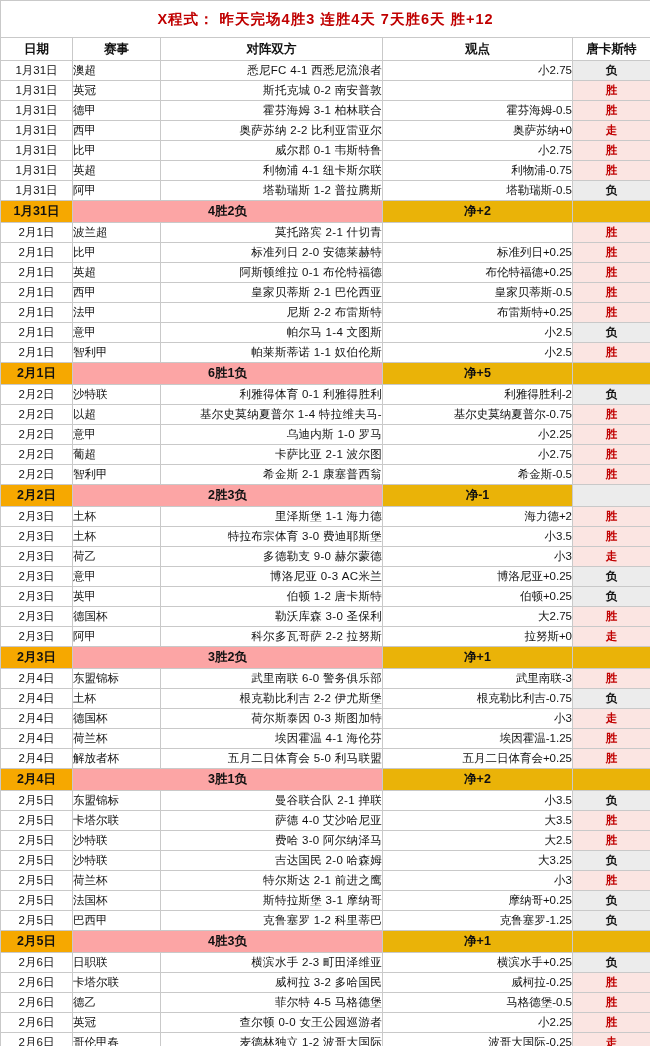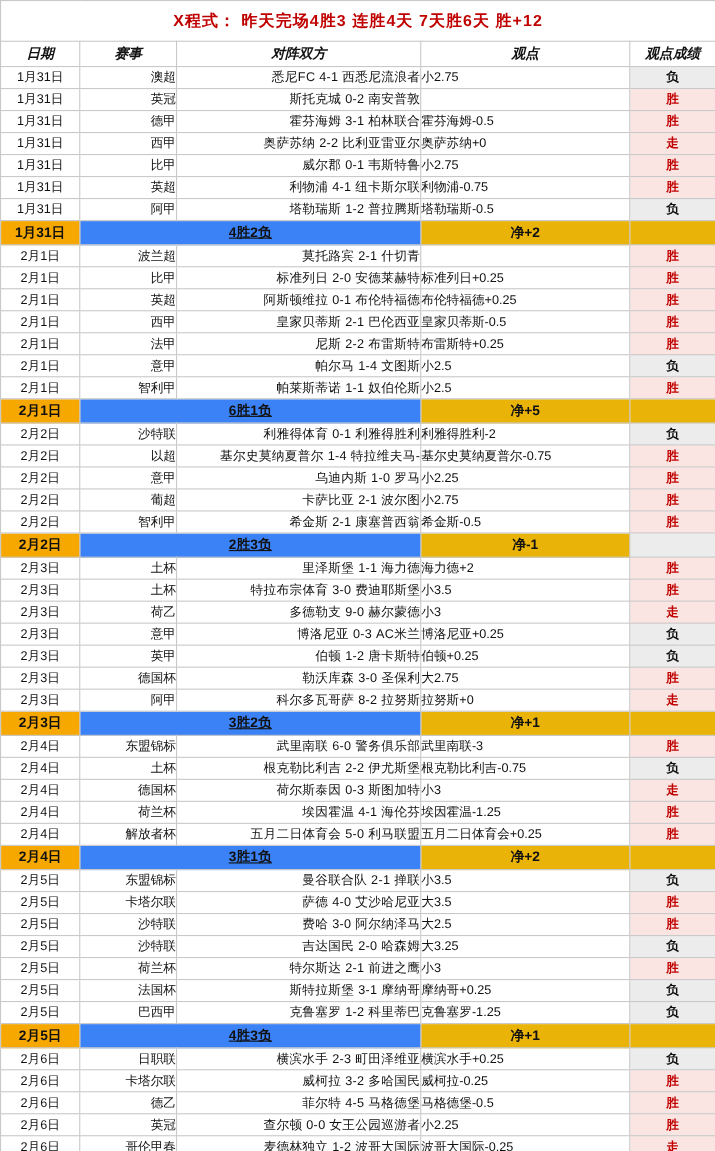--- a/index.html
+++ b/index.html
@@ -28,50 +28,49 @@
   }
 
   
   .hdr td{
     background:#fff;
     text-align:center;
     font-weight:bold;
     font-size:12.5px;
     color:#111;
     height:22px;
-    font-style:italic;
   }
 
   
   .r td{height:19px;font-size:11.5px;}
   .c-date{width:72px;text-align:center;color:#111;}
-  .c-league{width:88px;text-align:right;color:#111;}
+  .c-league{width:88px;text-align:left;color:#111;}
   .c-match{width:222px;text-align:right;color:#111;letter-spacing:.3px;}
-  .c-view{width:190px;text-align:left;color:#111;}
+  .c-view{width:190px;text-align:right;color:#111;}
   .c-res{width:72px;text-align:center;font-weight:bold;}
 
   .win{color:#c00000;}
   .lose{color:#111;}
   .push{color:#c00000;}
 
   .bg-win{background:#fbe5e2;}
   .bg-lose{background:#ececec;}
   .bg-push{background:#fbe5e2;}
 
   
   .sum td{
     height:21px;
     background:#f6a800;
     text-align:center;
     font-weight:bold;
     font-size:12.5px;
     color:#111;
   }
   .sum .s-date{background:#f6a800;}
-  .sum .s-mid{background:#3b82f6;text-decoration:underline;}
+  .sum .s-mid{background:#fca5a5;}
   .sum .s-net{background:#eab308;}
   .sum .s-blank{background:#ececec;}
 </style>
 </head>
 <body>
 
 <table class="sheet">
   <colgroup>
     <col style="width:72px">
       <col style="width:88px">
@@ -81,21 +80,21 @@
   </colgroup>
   <tbody id="tbody">
     <tr class="title-row">
       <td colspan="5">X程式：  昨天完场4胜3  连胜4天  7天胜6天  胜+12</td>
     </tr>
     <tr class="hdr">
       <td>日期</td>
       <td>赛事</td>
       <td>对阵双方</td>
       <td>观点</td>
-      <td>观点成绩</td>
+      <td>唐卡斯特</td>
     </tr>
   <tr class="r">
         <td class="c-date">1月31日</td>
         <td class="c-league">澳超</td>
         <td class="c-match">悉尼FC  4-1  西悉尼流浪者</td>
         <td class="c-view">小2.75</td>
         <td class="c-res lose bg-lose">负</td>
       </tr>
       <tr class="r">
         <td class="c-date">1月31日</td>
@@ -279,21 +278,21 @@
       <tr class="r">
         <td class="c-date">2月3日</td>
         <td class="c-league">德国杯</td>
         <td class="c-match">勒沃库森  3-0  圣保利</td>
         <td class="c-view">大2.75</td>
         <td class="c-res win bg-win">胜</td>
       </tr>
       <tr class="r">
         <td class="c-date">2月3日</td>
         <td class="c-league">阿甲</td>
-        <td class="c-match">科尔多瓦哥萨  8-2  拉努斯</td>
+        <td class="c-match">科尔多瓦哥萨  2-2  拉努斯</td>
         <td class="c-view">拉努斯+0</td>
         <td class="c-res push bg-push">走</td>
       </tr>
       <tr class="sum">
         <td class="s-date">2月3日</td>
         <td class="s-mid" colspan="2">3胜2负</td>
         <td class="s-net">净+1</td>
         <td class="s-net"></td>
       </tr>
       <tr class="r">

